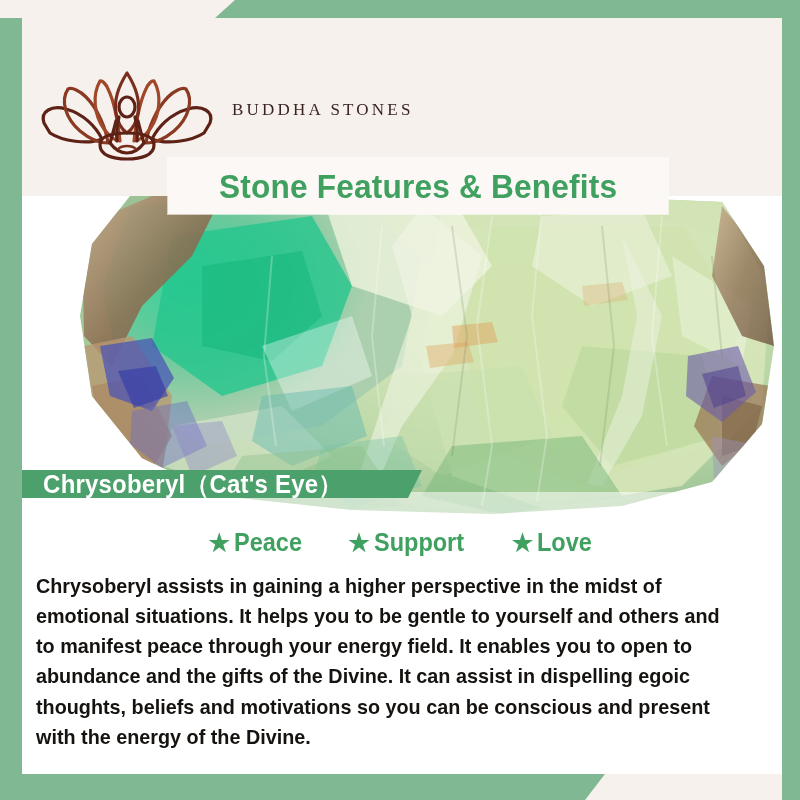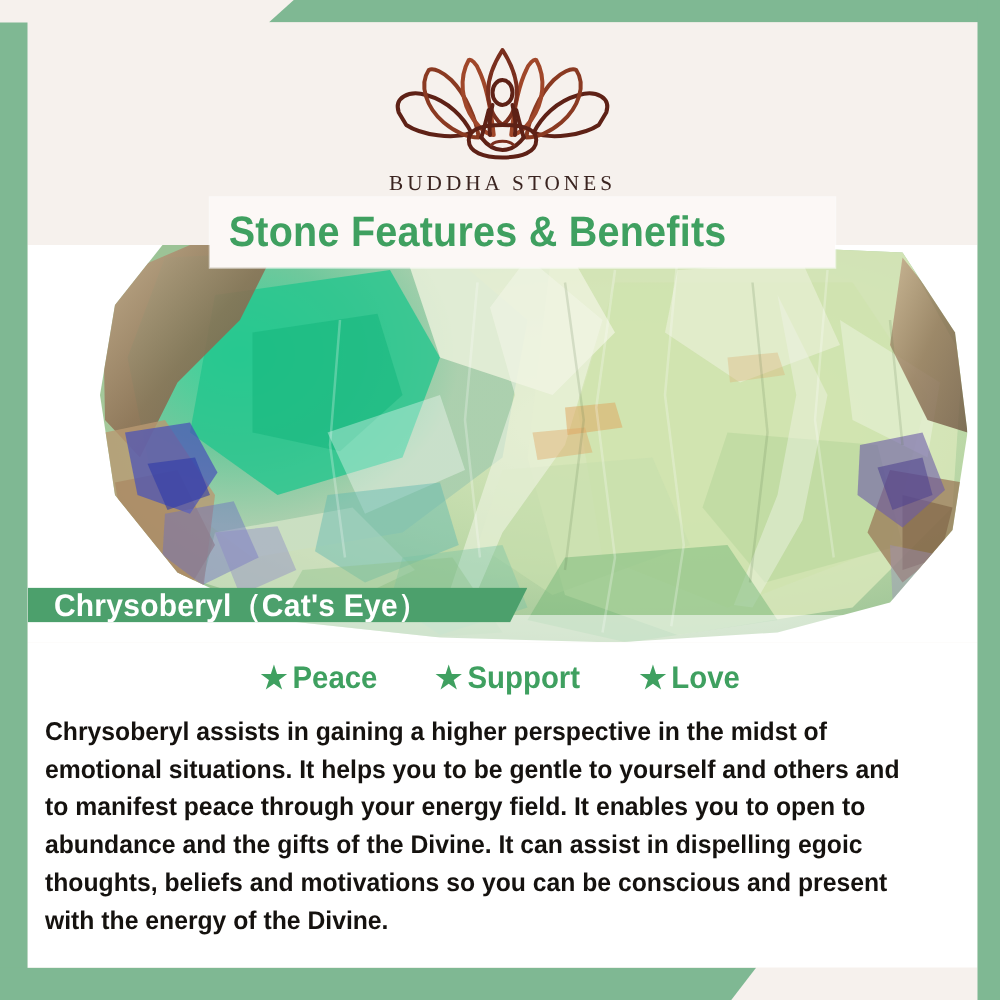--- a/index.html
+++ b/index.html
@@ -35,34 +35,34 @@
   
   .panel{
     position:absolute;left:22px;top:18px;width:760px;height:756px;
     background:#f6f1ed;overflow:hidden;z-index:2;
   }
 
   
   .header{
     position:absolute;left:0;top:0;width:760px;height:182px;
     background:#f6f1ed;
-    display:flex;flex-direction:column;align-items:center;justify-content:flex-start;
+    display:flex;flex-direction:row;align-items:center;justify-content:flex-start;
   }
   .logo-mark{margin-top:16px;}
   .brand-name{
     margin-top:2px;
     font-family:"Liberation Serif",serif;
     font-size:17px;letter-spacing:3.2px;color:#3a2420;font-weight:400;
   }
 
   
   .title-bar{
     position:absolute;left:146px;top:140px;width:500px;height:56px;
     background:#fcf8f6;
-    display:flex;align-items:center;justify-content:flex-start;
+    display:flex;align-items:center;justify-content:center;
     z-index:4;
     box-shadow:0 0 0 1px rgba(255,255,255,0.6);
   }
   .title-text{
     font-family:"Liberation Sans Narrow","Liberation Sans",sans-serif;
     font-weight:bold;font-size:34px;color:#3fa060;
     letter-spacing:.2px;transform:scaleX(.93);transform-origin:center;
     white-space:nowrap;
   }
 

